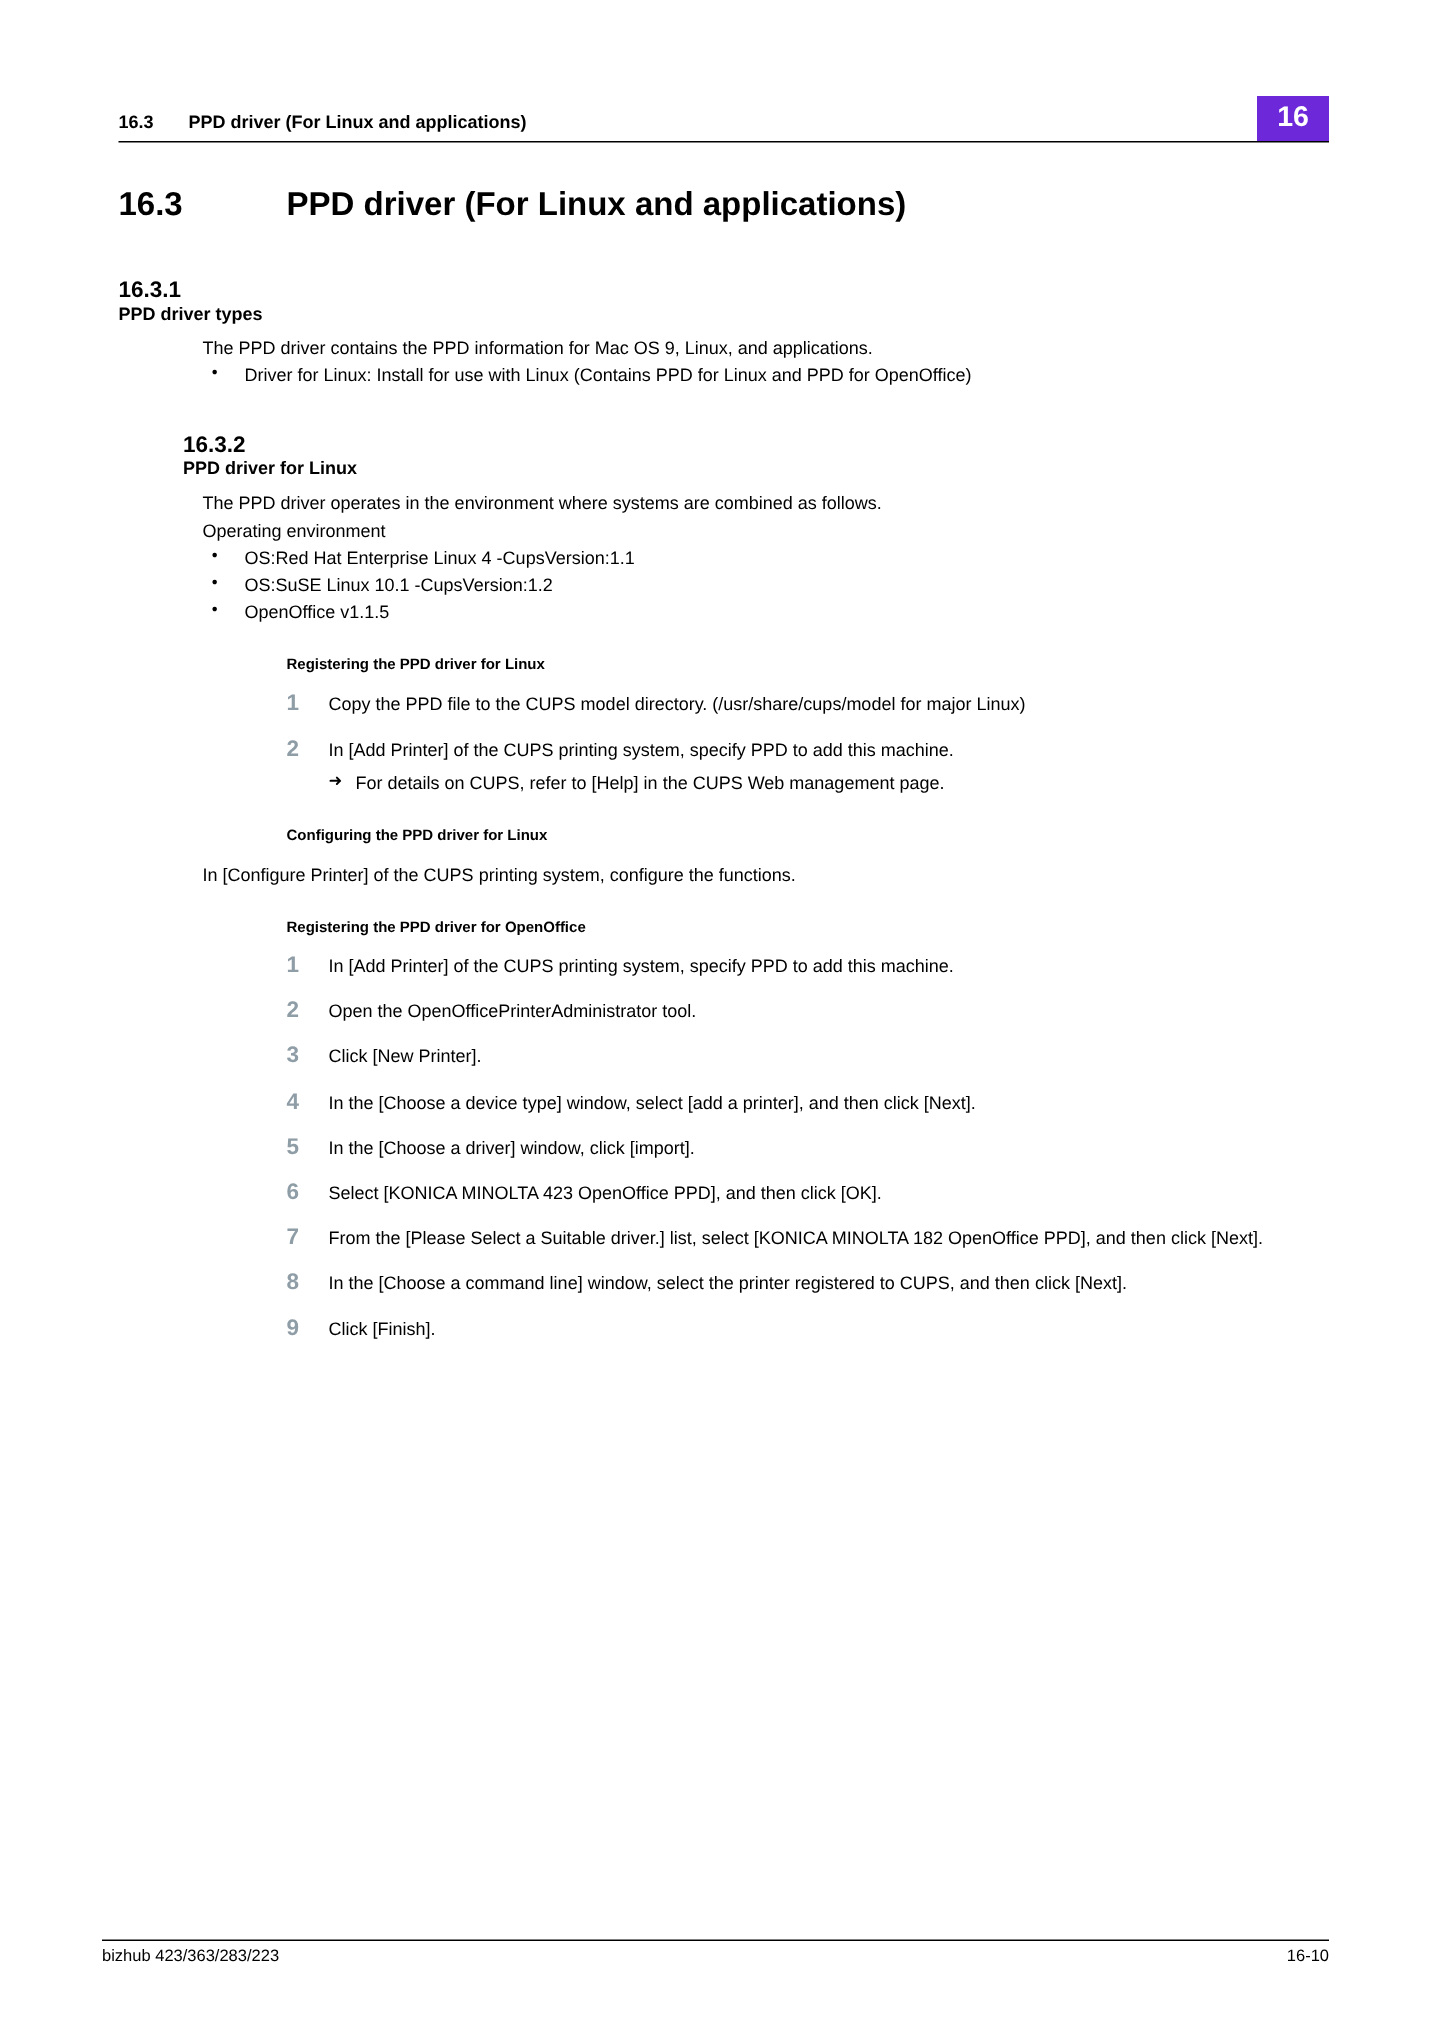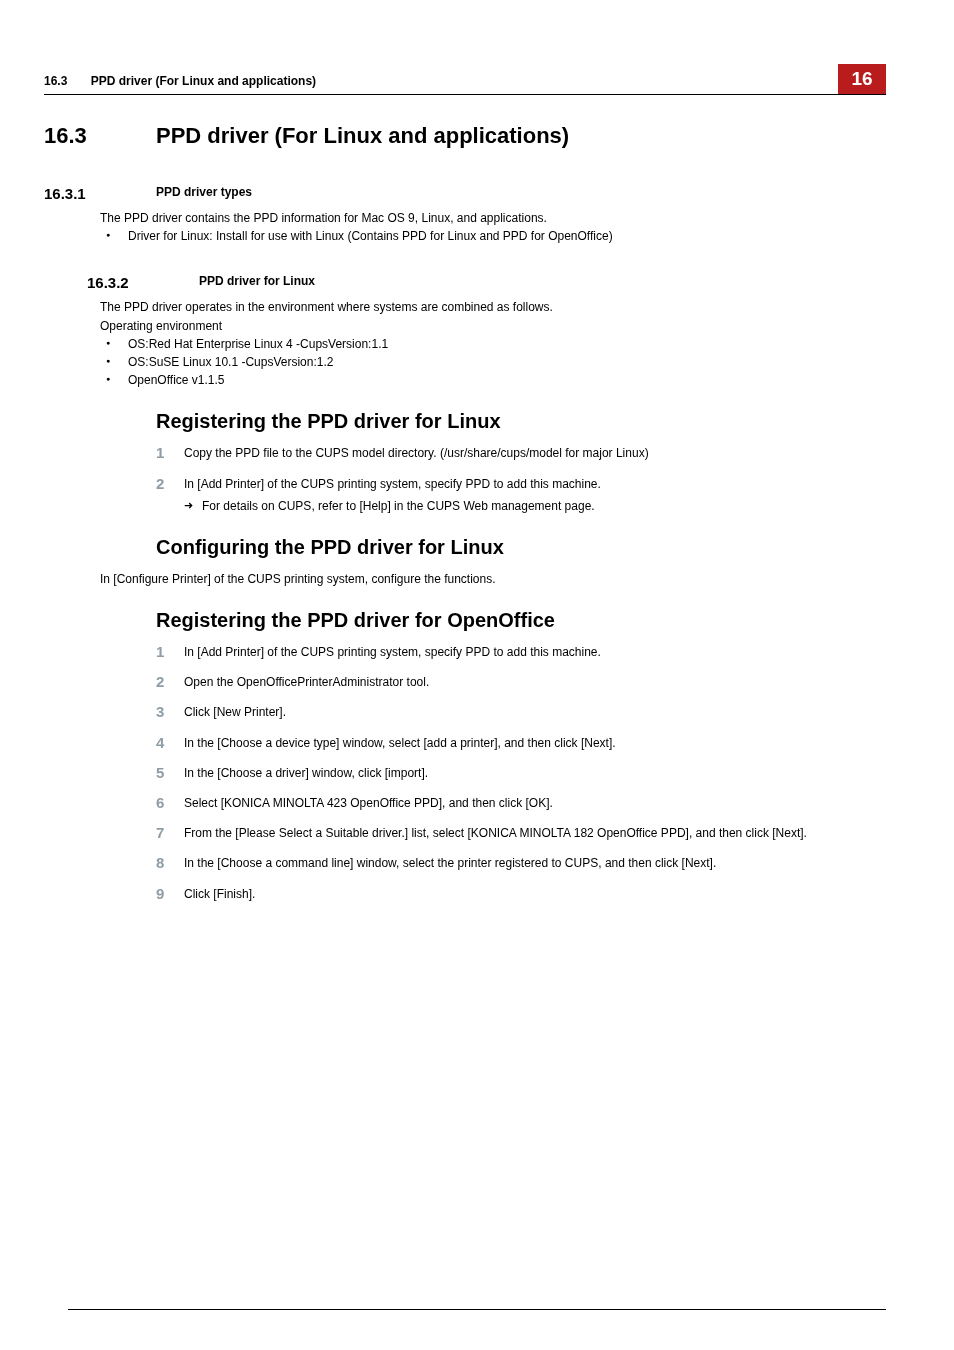--- a/index.html
+++ b/index.html
@@ -1,45 +1,45 @@
 <!DOCTYPE html>
 <html><head>
 <meta charset="utf-8">
 <style>
   * { box-sizing: border-box; margin: 0; padding: 0; }
   html, body { width: 954px; height: 1350px; background: #fff; }
   body { font-family: Arial, Helvetica, sans-serif; color: #000; position: relative; }
 
-  .page { padding: 58px 68px 0 44px; }
+  .page { padding: 58px 68px 0 79px; }
 
   
   .header { display: flex; align-items: flex-end; justify-content: space-between; height: 36px; }
   .header-left { font-size: 12px; font-weight: bold; padding-bottom: 6px; }
   .header-left .hnum { display: inline-block; margin-right: 20px; }
-  .header-right { width: 48px; height: 30px; background: #b91c1c; color: #fff; font-size: 19px; font-weight: bold; display: flex; align-items: center; justify-content: center; }
+  .header-right { width: 48px; height: 30px; background: #6d28d9; color: #fff; font-size: 19px; font-weight: bold; display: flex; align-items: center; justify-content: center; }
   .hr { border: none; border-top: 1.5px solid #000; margin-top: 0; }
 
   .content { padding-left: 0; }
 
   .h1row { display: flex; margin-top: 28px; margin-bottom: 36px; }
   .h1num { width: 112px; font-size: 22px; font-weight: bold; }
   .h1txt { font-size: 22px; font-weight: bold; }
 
-  .h2row { display: flex; margin-top: 0; margin-bottom: 8px; }
+  .h2row { display: flex; margin-top: 0; margin-bottom: 8px; flex-direction: column; }
   .h2num { width: 112px; font-size: 15px; font-weight: bold; }
   .h2txt { font-size: 12px; font-weight: bold; }
 
   .body-block { margin-left: 56px; }
   .para { font-size: 12px; line-height: 1.35; margin-bottom: 2px; }
 
   ul.bullets { list-style: none; margin-left: 0; padding-left: 0; }
   ul.bullets > li { font-size: 12px; line-height: 1.35; padding-left: 28px; position: relative; margin-bottom: 2px; }
   ul.bullets > li::before { content: "\25CF"; position: absolute; left: 6px; top: 2px; font-size: 7px; }
 
-  .h3 { font-size: 20px; font-weight: bold; margin-left: 112px; margin-top: 22px; margin-bottom: 12px; }
+  .h3 { font-size: 10px; font-weight: bold; margin-left: 112px; margin-top: 22px; margin-bottom: 12px; }
 
   ol.steps { list-style: none; margin-left: 112px; padding: 0; counter-reset: step; }
   ol.steps > li { position: relative; padding-left: 28px; font-size: 12px; line-height: 1.35; margin-bottom: 14px; counter-increment: step; }
   ol.steps > li::before { content: counter(step); position: absolute; left: 0; top: -2px; font-size: 15px; font-weight: bold; color: #8f9da6; }
   ol.steps .sub { margin-top: 6px; padding-left: 18px; position: relative; }
   ol.steps .sub::before { content: "\279C"; position: absolute; left: 0; top: 0; font-size: 11px; }
 
   .section-gap { margin-top: 30px; margin-left: 43px; }
 
   .footer { position: absolute; left: 68px; right: 68px; bottom: 40px; }
@@ -117,13 +117,17 @@
       <li><span>From the [Please Select a Suitable driver.] list, select [KONICA MINOLTA 182 OpenOffice PPD], and then click [Next].</span></li>
       <li><span>In the [Choose a command line] window, select the printer registered to CUPS, and then click [Next].</span></li>
       <li><span>Click [Finish].</span></li>
     </ol>
 
   </div>
 </div>
 
 <div class="footer">
   <hr class="footer-hr">
+  <div class="footer-row">
+    <span>bizhub 423/363/283/223</span>
+    <span>16-10</span>
+  </div>
 </div>
 
 </body></html>

